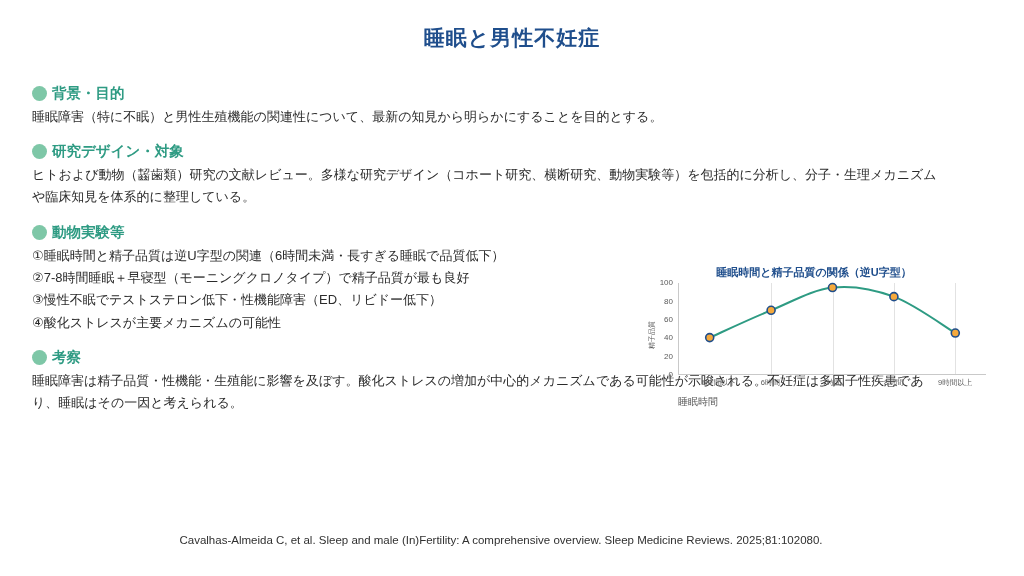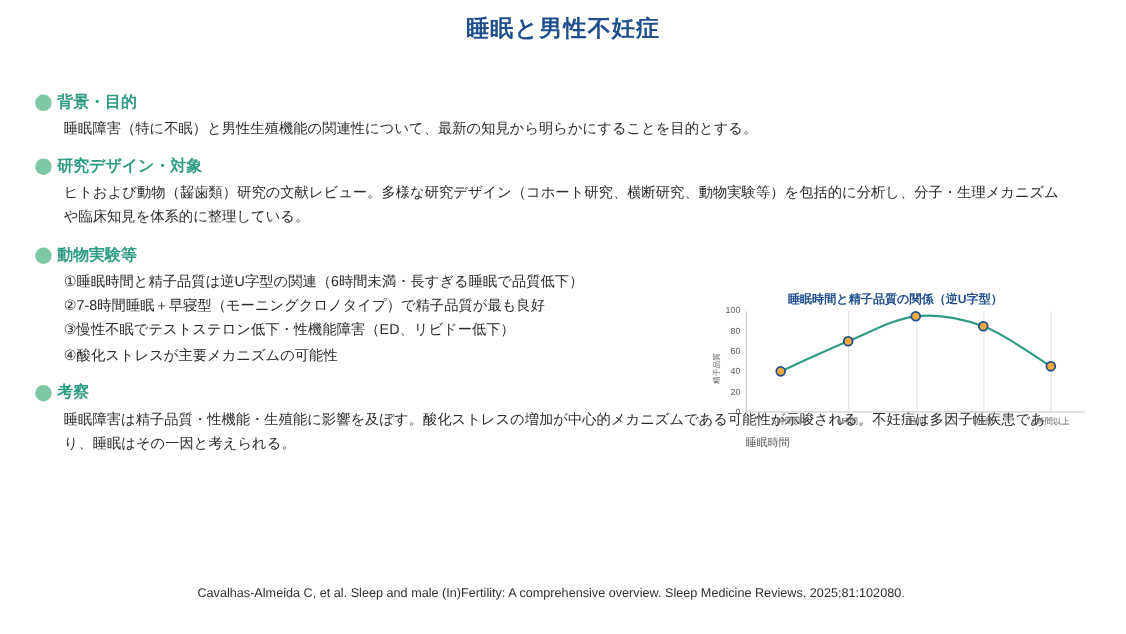--- a/index.html
+++ b/index.html
@@ -17,21 +17,21 @@
   }
 
   
   .slide-title {
     text-align: center;
     font-size: 21px;
     font-weight: bold;
     color: #1f4e8c;
     letter-spacing: 1px;
     margin: 0;
-    padding-top: 14px;
+    padding-top: 25px;
     line-height: 1.2;
   }
 
   
   .sections {
     position: absolute;
     top: 84px;
     left: 32px;
     width: 960px;
   }
@@ -51,21 +51,20 @@
     background: #7ec7a7;
     flex: 0 0 auto;
   }
   .section-title {
     font-size: 14.5px;
     font-weight: bold;
     color: #2e9b83;
     line-height: 1.3;
   }
   .section-body {
-    margin-left: 26px;
     font-size: 13px;
     line-height: 1.72;
     color: #2b2b2b;
     max-width: 905px;
   }
   .section-body.narrow {
     max-width: 600px;
   }
   .result-line {
     display: block;

